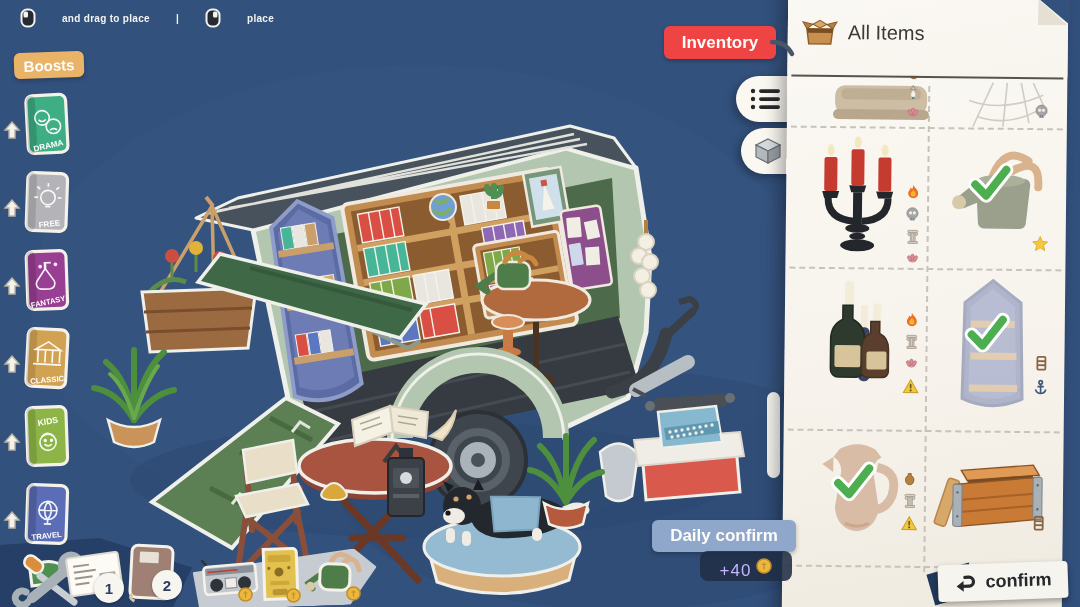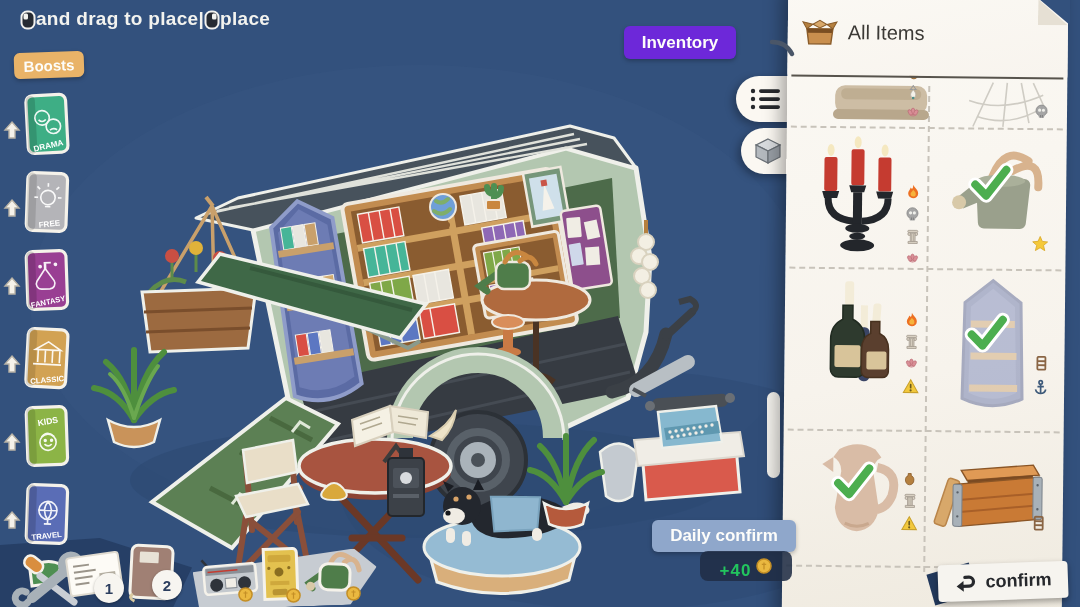--- a/index.html
+++ b/index.html
@@ -1,31 +1,31 @@
 <!DOCTYPE html>
 <html><head>
 <meta charset="utf-8">
 <style>
   html,body{margin:0;padding:0;background:#20344f;}
   #app{position:relative;width:1080px;height:607px;overflow:hidden;
        background:#33517d;font-family:"Liberation Sans",sans-serif;}
   .abs{position:absolute;}
   .white-txt{color:#f3f3ef;font-weight:700;letter-spacing:.3px;}
   
-  .hint{left:20px;top:8px;display:flex;align-items:flex-end;gap:0;font-size:19px;z-index:6;}
+  .hint{left:20px;top:8px;display:flex;align-items:center;gap:26px;font-size:10px;z-index:6;}
   
   .tag{border-radius:6px;display:flex;align-items:center;justify-content:center;
        font-weight:700;color:#fdfdfa;box-shadow:0 2px 4px rgba(0,0,0,.25);}
   .boosts{left:14px;top:52px;width:70px;height:26px;background:#e9b368;font-size:15px;
           transform:rotate(-2deg);z-index:6;}
-  .inv-badge{left:624px;top:26px;width:112px;height:33px;background:#6d28d9;font-size:17px;z-index:6;}
+  .inv-badge{left:664px;top:26px;width:112px;height:33px;background:#ef4444;font-size:17px;z-index:6;}
   .exp-badge{left:652px;top:520px;width:144px;height:32px;background:#8fa7cb;font-size:17px;z-index:6;}
   .amount-badge{left:700px;top:551px;width:92px;height:30px;background:rgba(32,45,70,.88);
         border-radius:8px;display:flex;align-items:center;justify-content:center;gap:5px;z-index:6;}
-  .amount-badge span{color:#22c55e;font-weight:700;font-size:17px;letter-spacing:1px;margin-top:9px;}
+  .amount-badge span{color:#c4b5fd;font-weight:400;font-size:17px;letter-spacing:1px;margin-top:9px;}
   
   .books{left:6px;top:88px;display:flex;flex-direction:column;gap:6px;z-index:6;}
   .book-slot{position:relative;width:66px;height:72px;cursor:pointer;}
   .book-slot svg.arrow{position:absolute;left:-2px;top:32px;}
   .book-slot svg.book{position:absolute;left:12px;top:0;}
   
   .panel{left:785px;top:-10px;width:280px;height:630px;z-index:5;
          background:linear-gradient(170deg,#fbf9f4 0%,#f7f3ec 60%,#efeadf 100%);
          transform:rotate(.6deg);box-shadow:-6px 0 18px rgba(0,0,0,.35);}
   .panel-header{position:absolute;left:0;top:0;right:0;height:86px;z-index:3;

